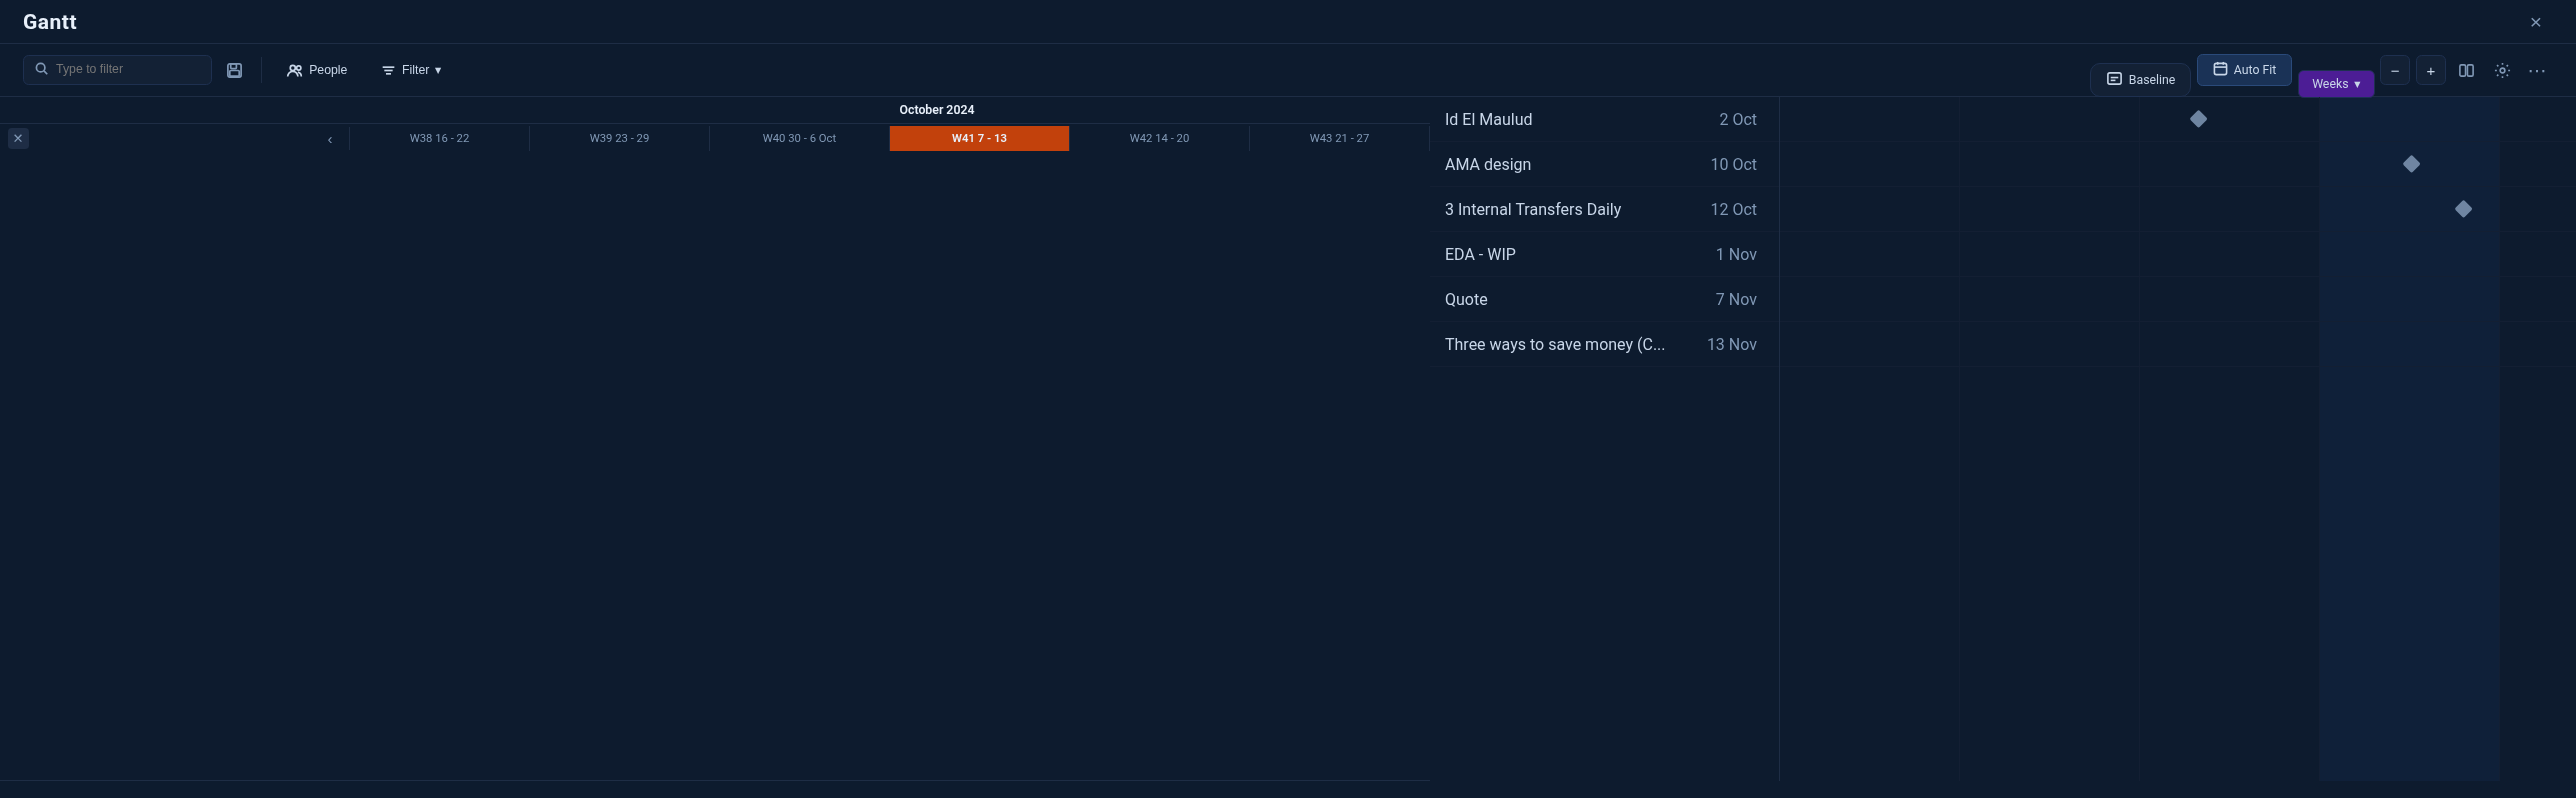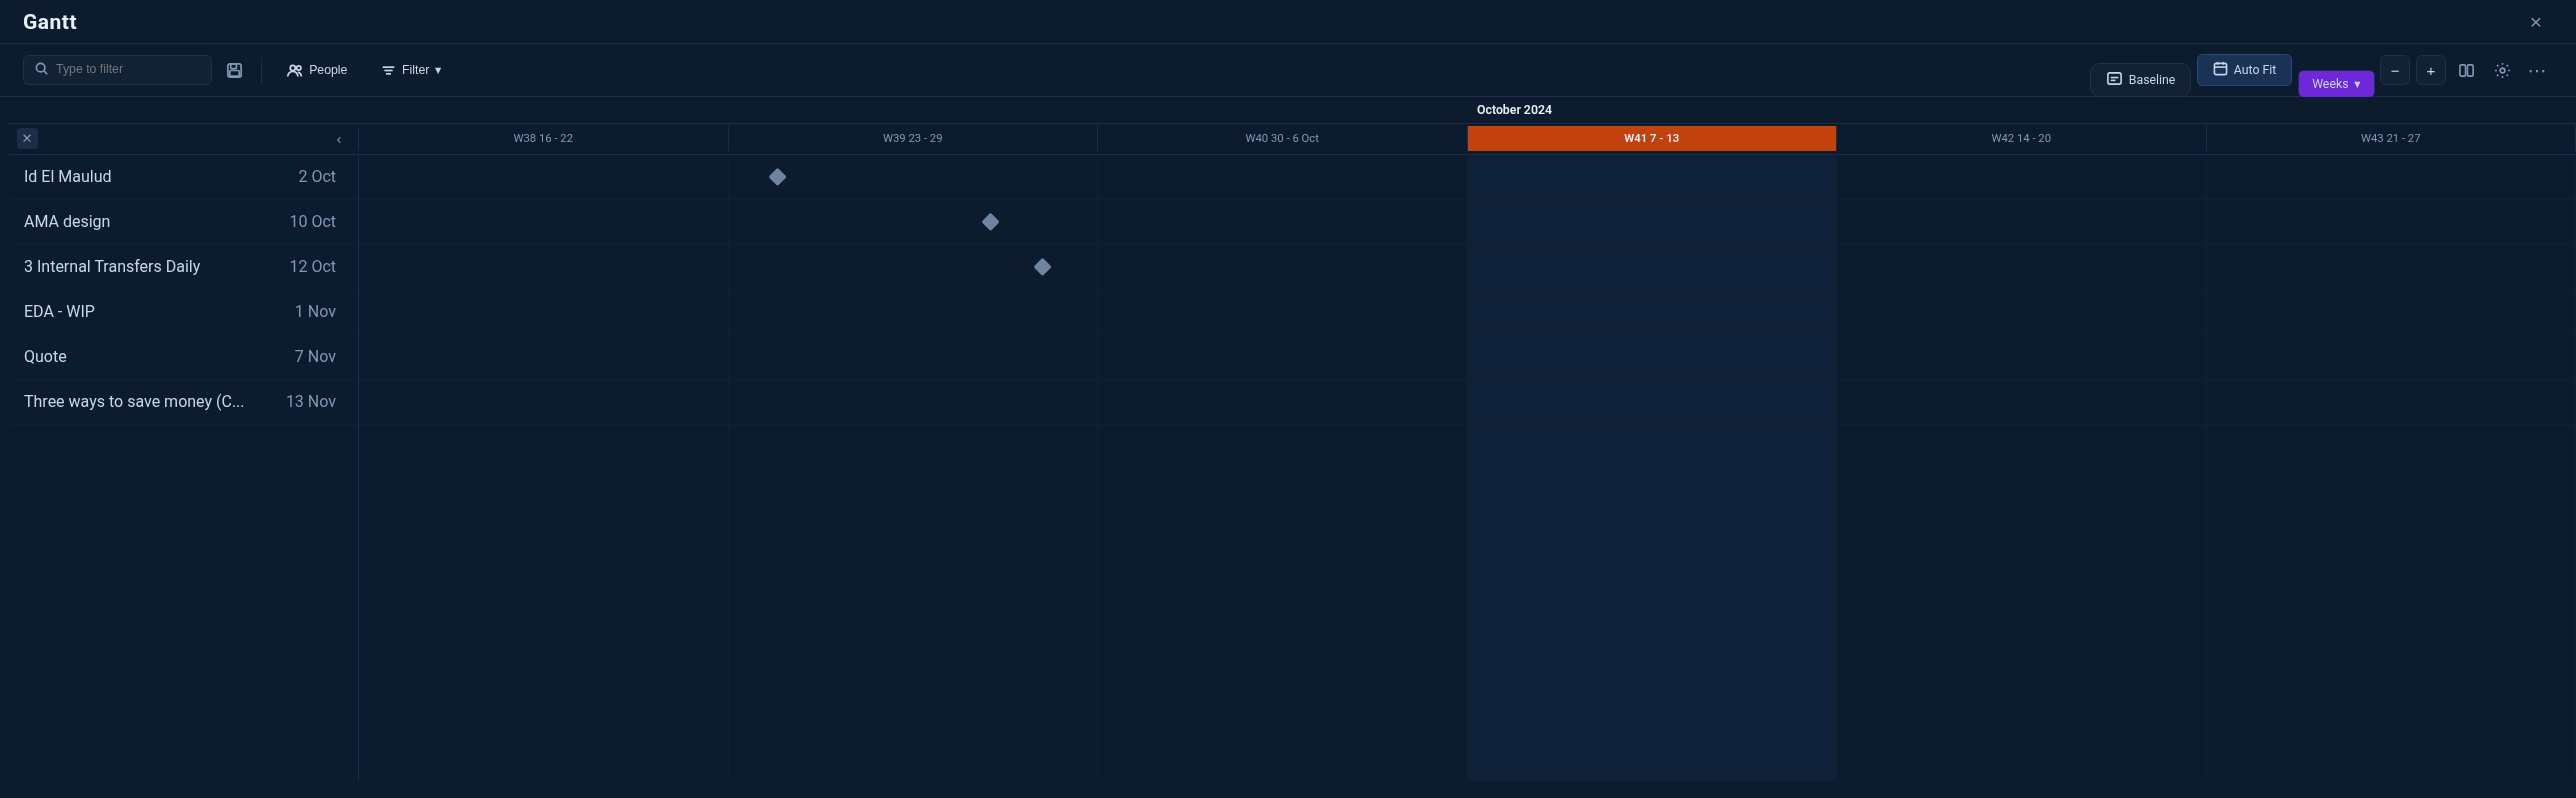--- a/index.html
+++ b/index.html
@@ -115,21 +115,21 @@
       color: #c8d6e8;
       font-size: 12.3px;
       cursor: pointer;
       text-align: center;
     }
     .weeks-select {
       display: flex;
       align-items: flex-end;
       gap: 5.7px;
       padding: 5.7px 13.2px;
-      background: #6d28d9;
+      background: #4c1d95;
       border: 0.9px solid #1e3050;
       border-radius: 5.7px;
       color: #c8d6e8;
       font-size: 12.3px;
       cursor: pointer;
       margin-top: 28px;
     }
     .zoom-btn {
       display: flex;
       align-items: center;
@@ -166,24 +166,23 @@
       border: none;
       border-radius: 5.7px;
       color: #8098b5;
       font-size: 21px;
       cursor: pointer;
     }
 
     
     .gantt-container {
       display: flex;
-      flex-direction: column;
+      flex-direction: row;
       height: calc(798px - 61px - 53px);
       overflow: hidden;
-      padding-left: 9px;
     }
 
     
     .timeline-header {
       display: flex;
       flex-direction: column;
       border-bottom: 0.9px solid #1e2d45;
     }
     .month-row {
       display: flex;

